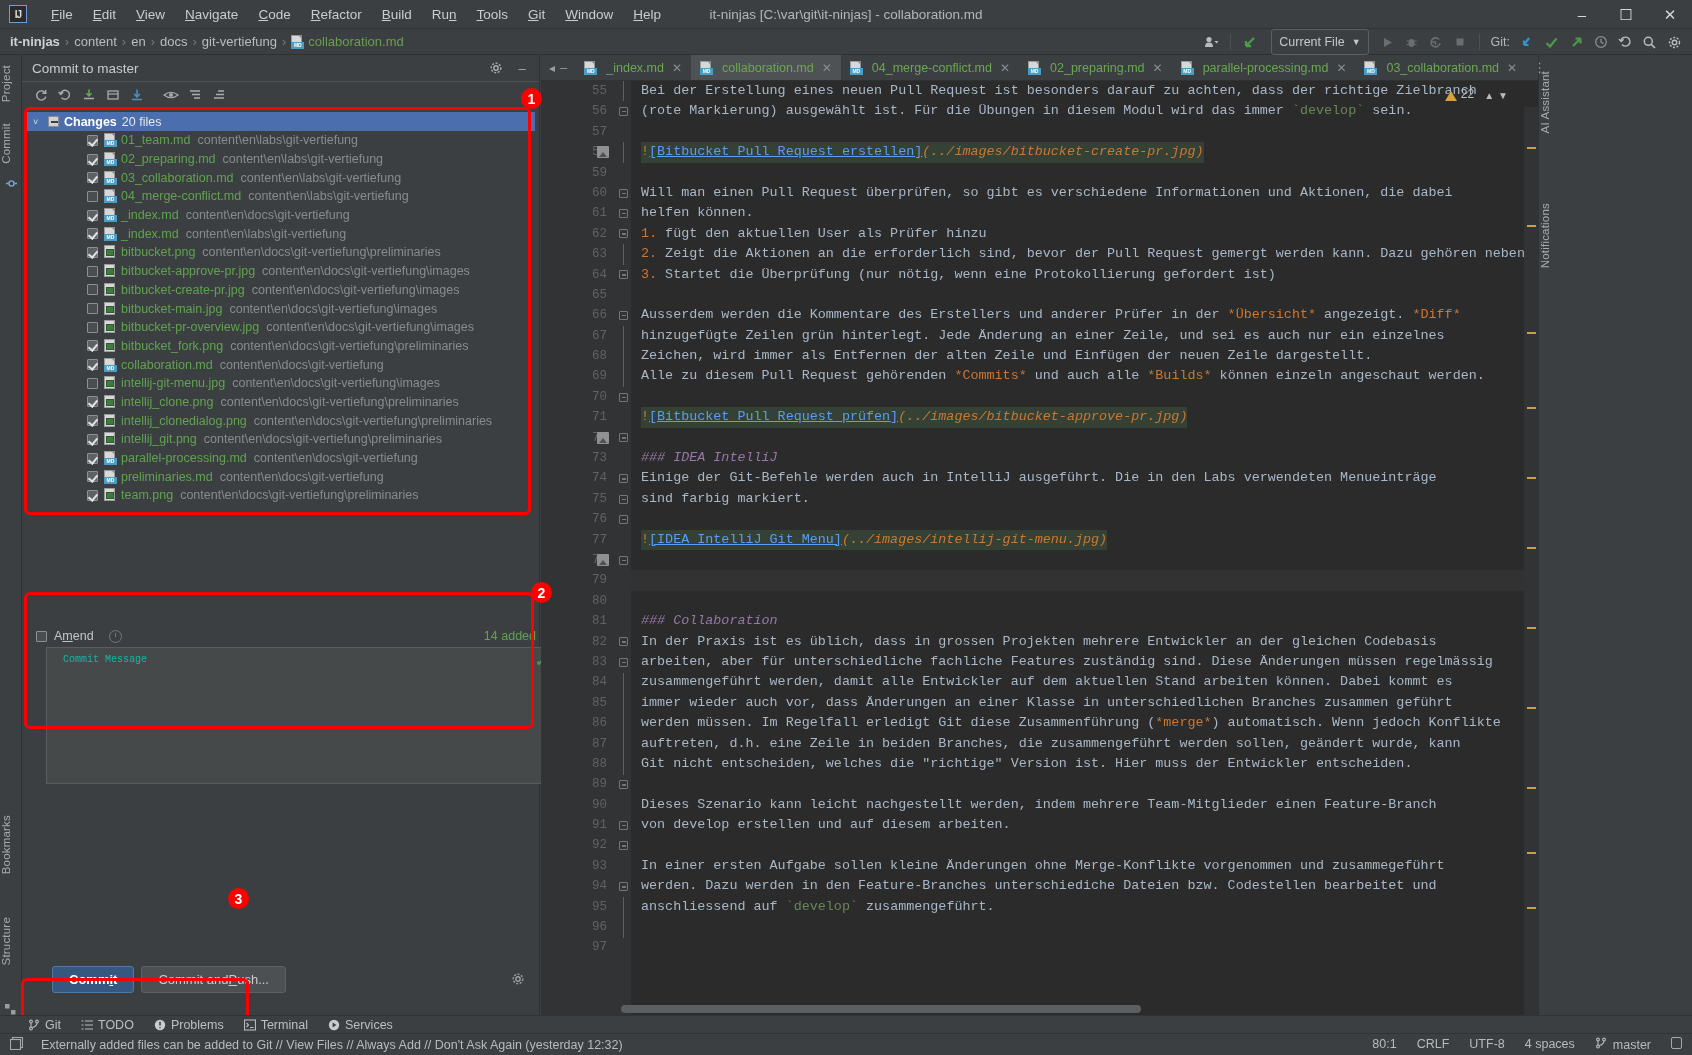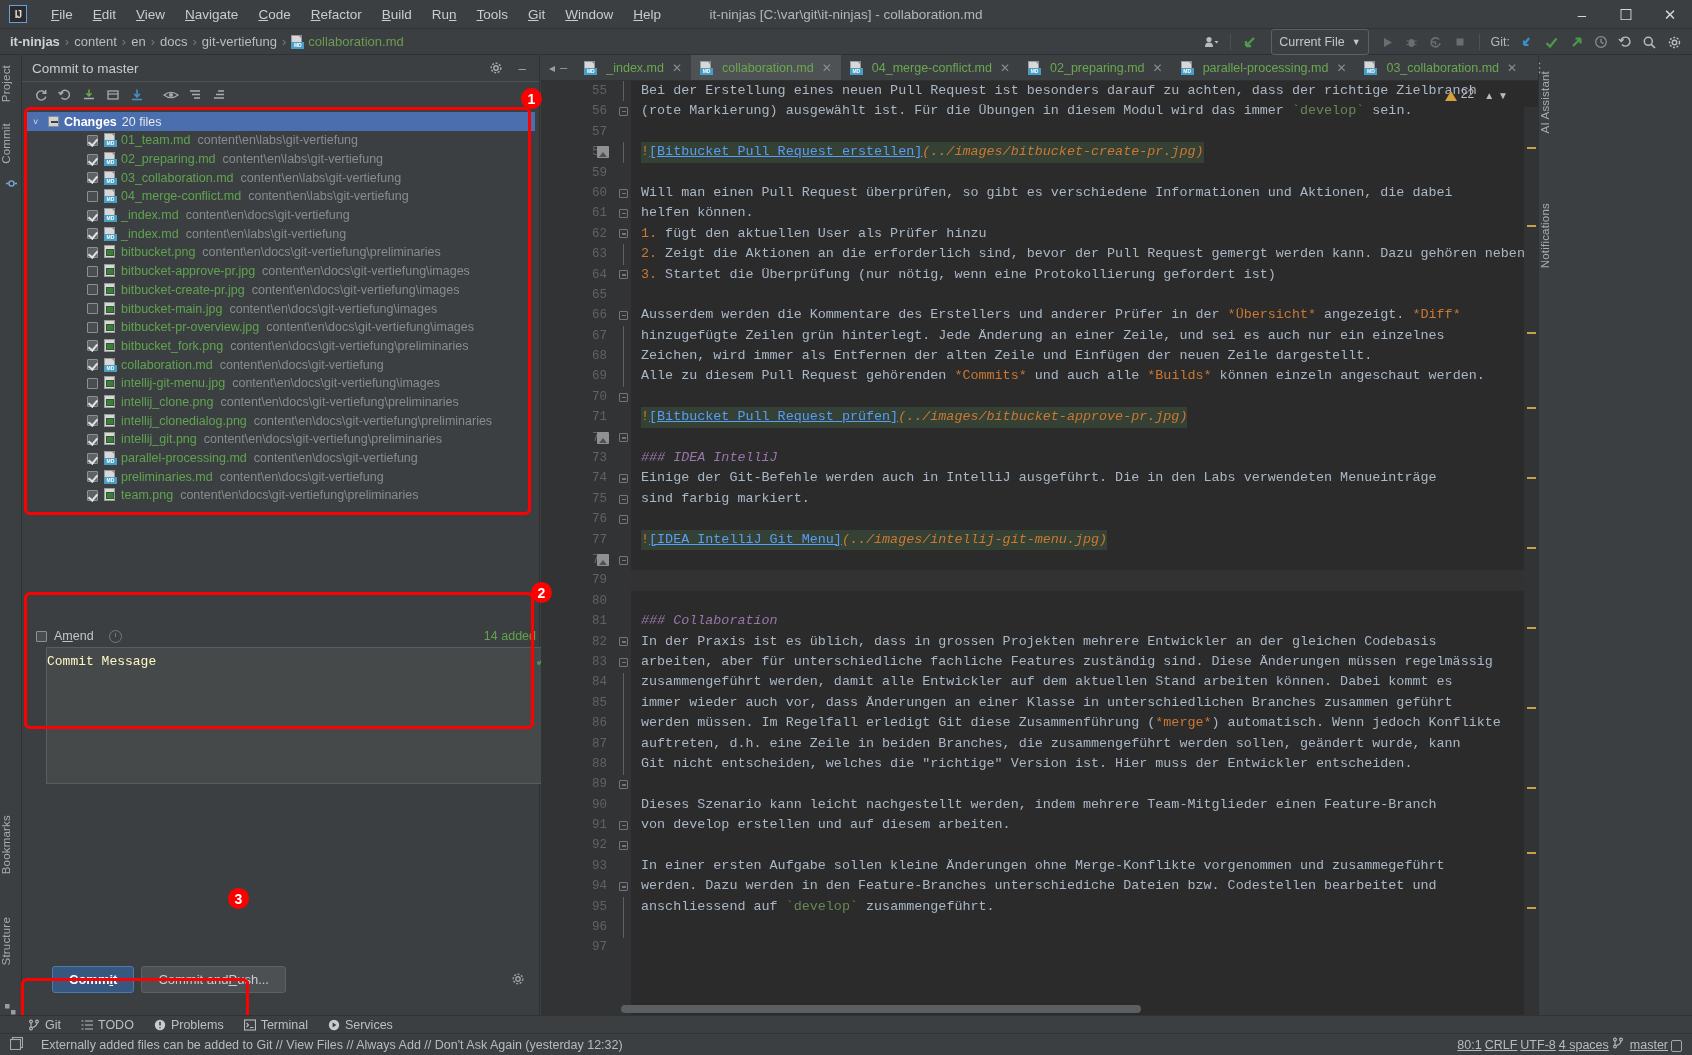--- a/index.html
+++ b/index.html
@@ -192,22 +192,22 @@
     background:#76797b;
   }
   .added-count { margin-left:auto; color:#60a34f; font-size:12.5px; }
 
   
   .msgbox {
     position:absolute; left:24px; top:592px; width:510px; height:137px;
     background:#45494a; border:1px solid #5a5d5f;
   }
   .msg-placeholder {
-    position:absolute; left:0; top:6px; color:#fef9c3;
-    font-family:"Liberation Mono", monospace; font-size:13px;
+    position:absolute; left:16px; top:6px; color:#14b8a6;
+    font-family:"Liberation Mono", monospace; font-size:10px;
   }
   .msg-check {
     position:absolute; right:8px; top:5px; color:#4f9c4f;
     font-size:14px; font-weight:bold;
   }
 
   
   .btnrow {
     position:absolute; left:30px; bottom:22px; display:flex; gap:7px; align-items:center;
   }
@@ -347,21 +347,21 @@
     gap:20px; border-top:1px solid #323232;
   }
   .bb-item { display:flex; align-items:center; gap:5px; font-size:12.5px; color:#bcbfc1; }
 
   .statusbar {
     position:absolute; left:0; bottom:0; width:1692px; height:22px;
     background:#3c3f41; display:flex; align-items:center; padding:0 10px;
     font-size:12.5px; color:#b8bbbd; border-top:1px solid #323232;
   }
   .status-msg { margin-left:18px; }
-  .status-right { margin-left:auto; display:flex; align-items:flex-end; gap:3px;text-decoration:underline; }
+  .status-right { margin-left:auto; display:flex; align-items:flex-start; gap:20px; }
   .lockicon {
     width:11px; height:12px; border:1.5px solid #a6a9ab; border-radius:2px;
     position:relative;
   }
   .branch-ico { color:#b8bbbd; font-size:13px; }
 </style>
 </head>
 <body>
 
 <div id="app">

